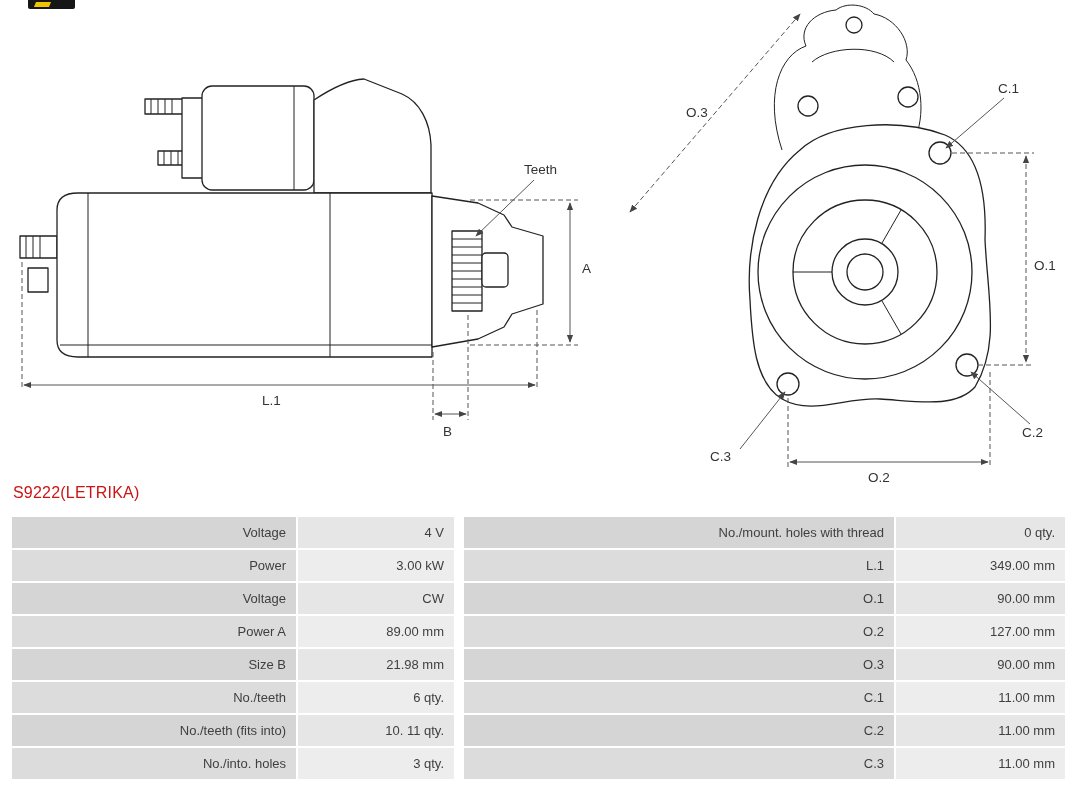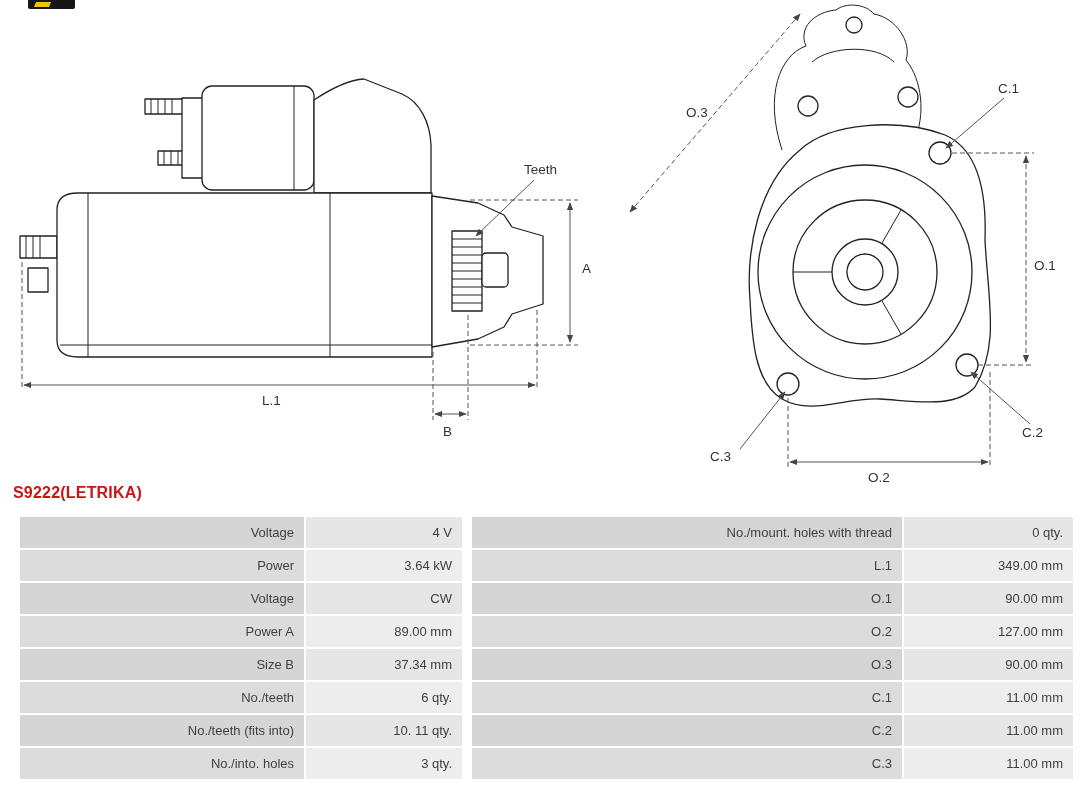--- a/index.html
+++ b/index.html
@@ -15,25 +15,25 @@
 
   
   .diagram { position:absolute; left:0; top:0; width:1080px; height:505px; }
   .outline { fill:#ffffff; stroke:#222222; stroke-width:1.3; stroke-linejoin:round; }
   .thin    { fill:none; stroke:#222222; stroke-width:1; }
   .dim     { fill:none; stroke:#555555; stroke-width:1; }
   .dash    { stroke-dasharray:5 3; }
   .lbl     { font-size:13.5px; fill:#333333; font-family:"Liberation Sans", sans-serif; }
 
   
-  .part-number { position:absolute; left:13px; top:484px; font-size:16px; font-weight:700;
+  .part-number { position:absolute; left:13px; top:484px; font-size:16px; font-weight:400;
     color:#cc1414; letter-spacing:.2px; }
 
   
-  .spec-table { position:absolute; left:20px; top:517px; width:1053px;
+  .spec-table { position:absolute; left:12px; top:517px; width:1053px;
     display:grid; grid-template-columns:284px 156px 6px 430px 169px; gap:2px; background:#fff; }
   .row { display:contents; }
   .cell { height:31px; display:flex; align-items:center; justify-content:flex-end;
     padding:0 10px; font-size:13px; color:#3f3f3f; white-space:nowrap; }
   .cell.spacer { background:#ffffff; padding:0; }
   .row:nth-child(odd)  .label { background:#d5d5d5; }
   .row:nth-child(odd)  .value { background:#e6e6e6; }
   .row:nth-child(even) .label { background:#dcdcdc; }
   .row:nth-child(even) .value { background:#ededed; }
 </style>
@@ -172,21 +172,21 @@
     <div class="row">
       <div class="cell label">Voltage</div>
       <div class="cell value">4 V</div>
       <div class="cell spacer"></div>
       <div class="cell label">No./mount. holes with thread</div>
       <div class="cell value">0 qty.</div>
     </div>
 
     <div class="row">
       <div class="cell label">Power</div>
-      <div class="cell value">3.64 kW</div>
+      <div class="cell value">3.00 kW</div>
       <div class="cell spacer"></div>
       <div class="cell label">L.1</div>
       <div class="cell value">349.00 mm</div>
     </div>
 
     <div class="row">
       <div class="cell label">Voltage</div>
       <div class="cell value">CW</div>
       <div class="cell spacer"></div>
       <div class="cell label">O.1</div>
@@ -196,21 +196,21 @@
     <div class="row">
       <div class="cell label">Power A</div>
       <div class="cell value">89.00 mm</div>
       <div class="cell spacer"></div>
       <div class="cell label">O.2</div>
       <div class="cell value">127.00 mm</div>
     </div>
 
     <div class="row">
       <div class="cell label">Size B</div>
-      <div class="cell value">37.34 mm</div>
+      <div class="cell value">21.98 mm</div>
       <div class="cell spacer"></div>
       <div class="cell label">O.3</div>
       <div class="cell value">90.00 mm</div>
     </div>
 
     <div class="row">
       <div class="cell label">No./teeth</div>
       <div class="cell value">6 qty.</div>
       <div class="cell spacer"></div>
       <div class="cell label">C.1</div>

